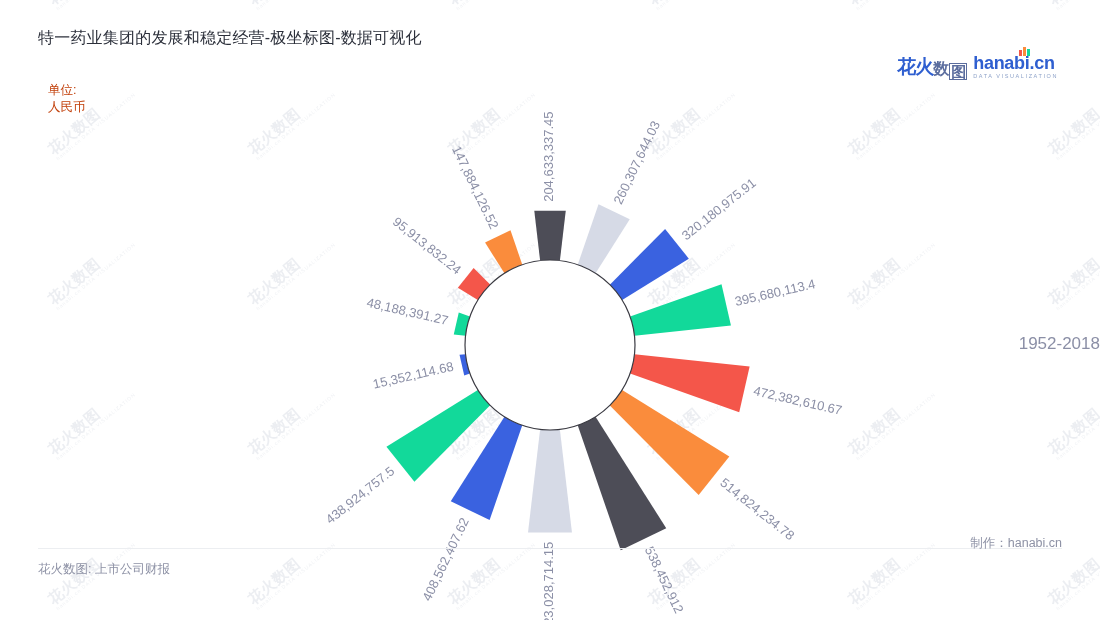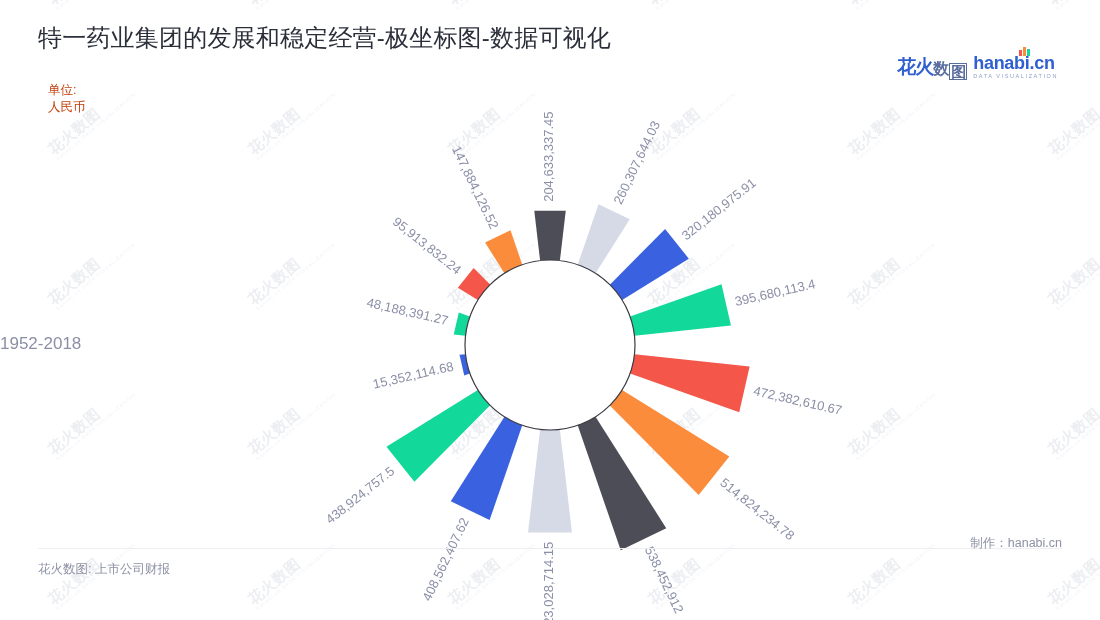--- a/index.html
+++ b/index.html
@@ -42,22 +42,22 @@
     font-size: 5px;
     font-weight: normal;
     letter-spacing: 1px;
     color: #eff1f4;
   }
 
   
   .title {
     position: absolute;
     left: 38px;
-    top: 22px;
-    font-size: 24px;
+    top: 28px;
+    font-size: 16px;
     color: #2b2f3a;
     z-index: 5;
     letter-spacing: 0.2px;
   }
   .subtitle {
     position: absolute;
     left: 48px;
     top: 82px;
     width: 40px;
     font-size: 12.5px;
@@ -128,21 +128,21 @@
     top: 0;
     width: 1100px;
     height: 620px;
     z-index: 3;
   }
   .center-label {
     position: absolute;
     left: 0;
     top: 0;
     width: 1100px;
-    text-align: left;
+    text-align: right;
     font-size: 17px;
     color: #8b8fa6;
     pointer-events: none;
   }
 
   
   .footer-line {
     position: absolute;
     left: 38px;
     right: 38px;

